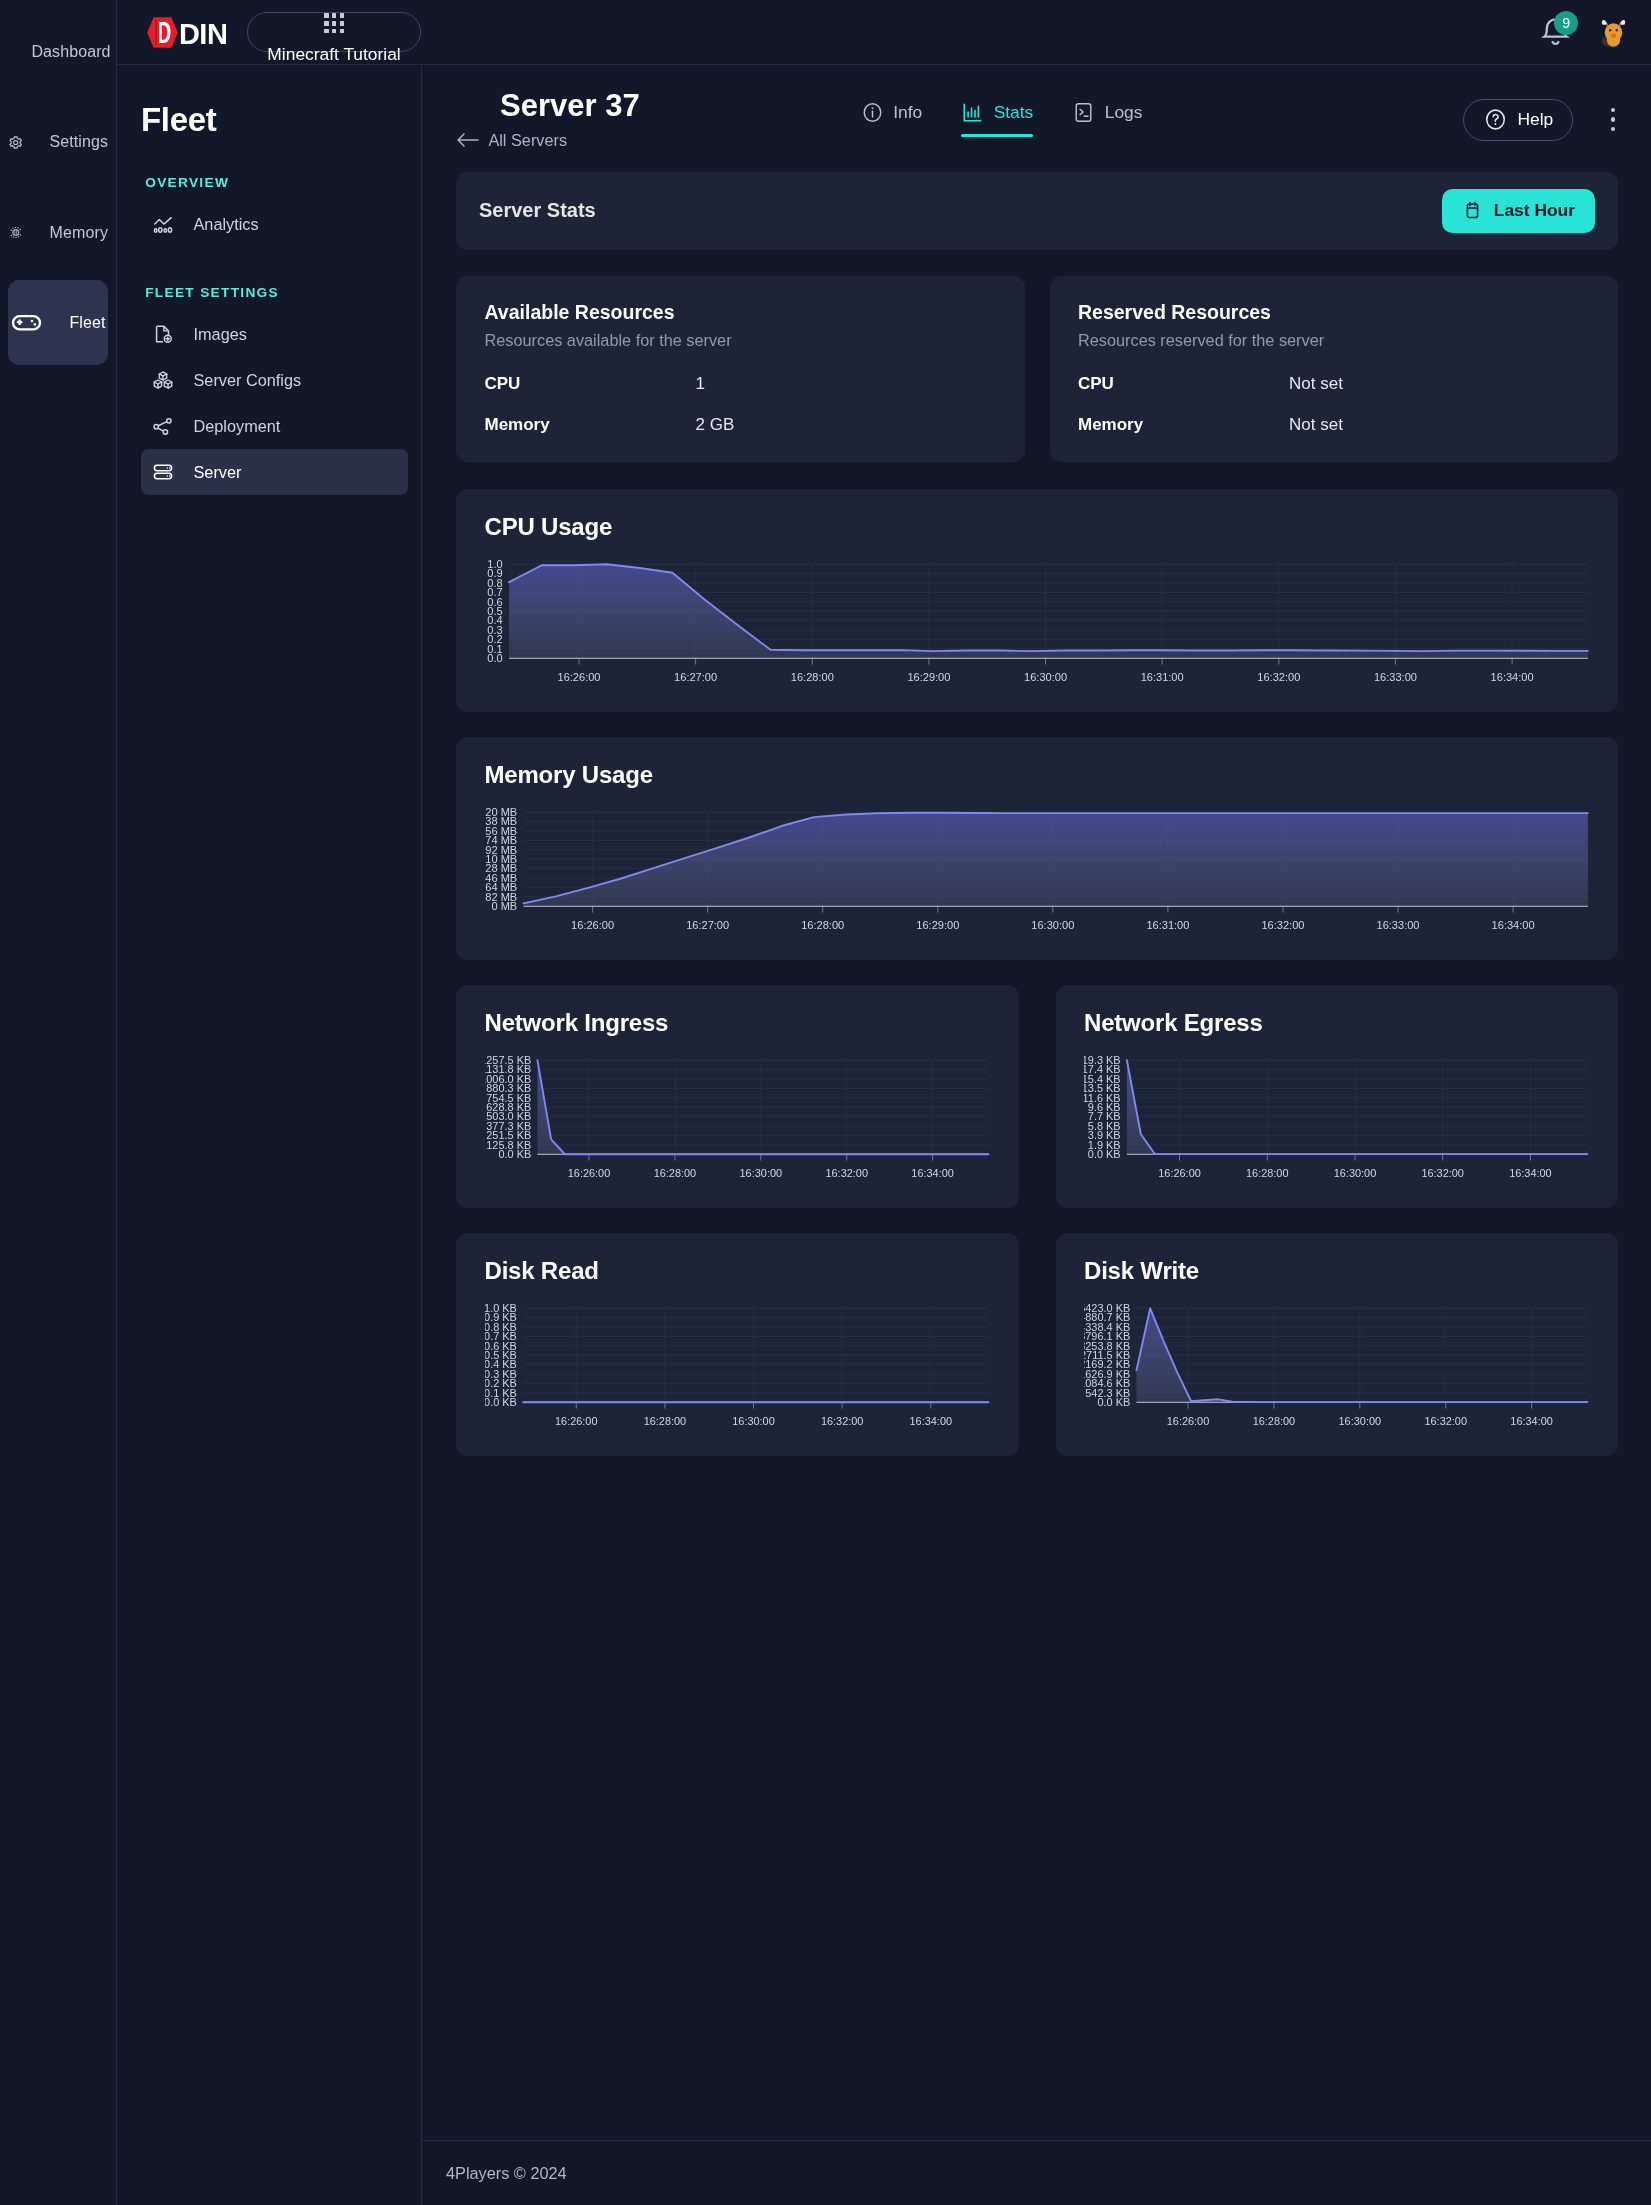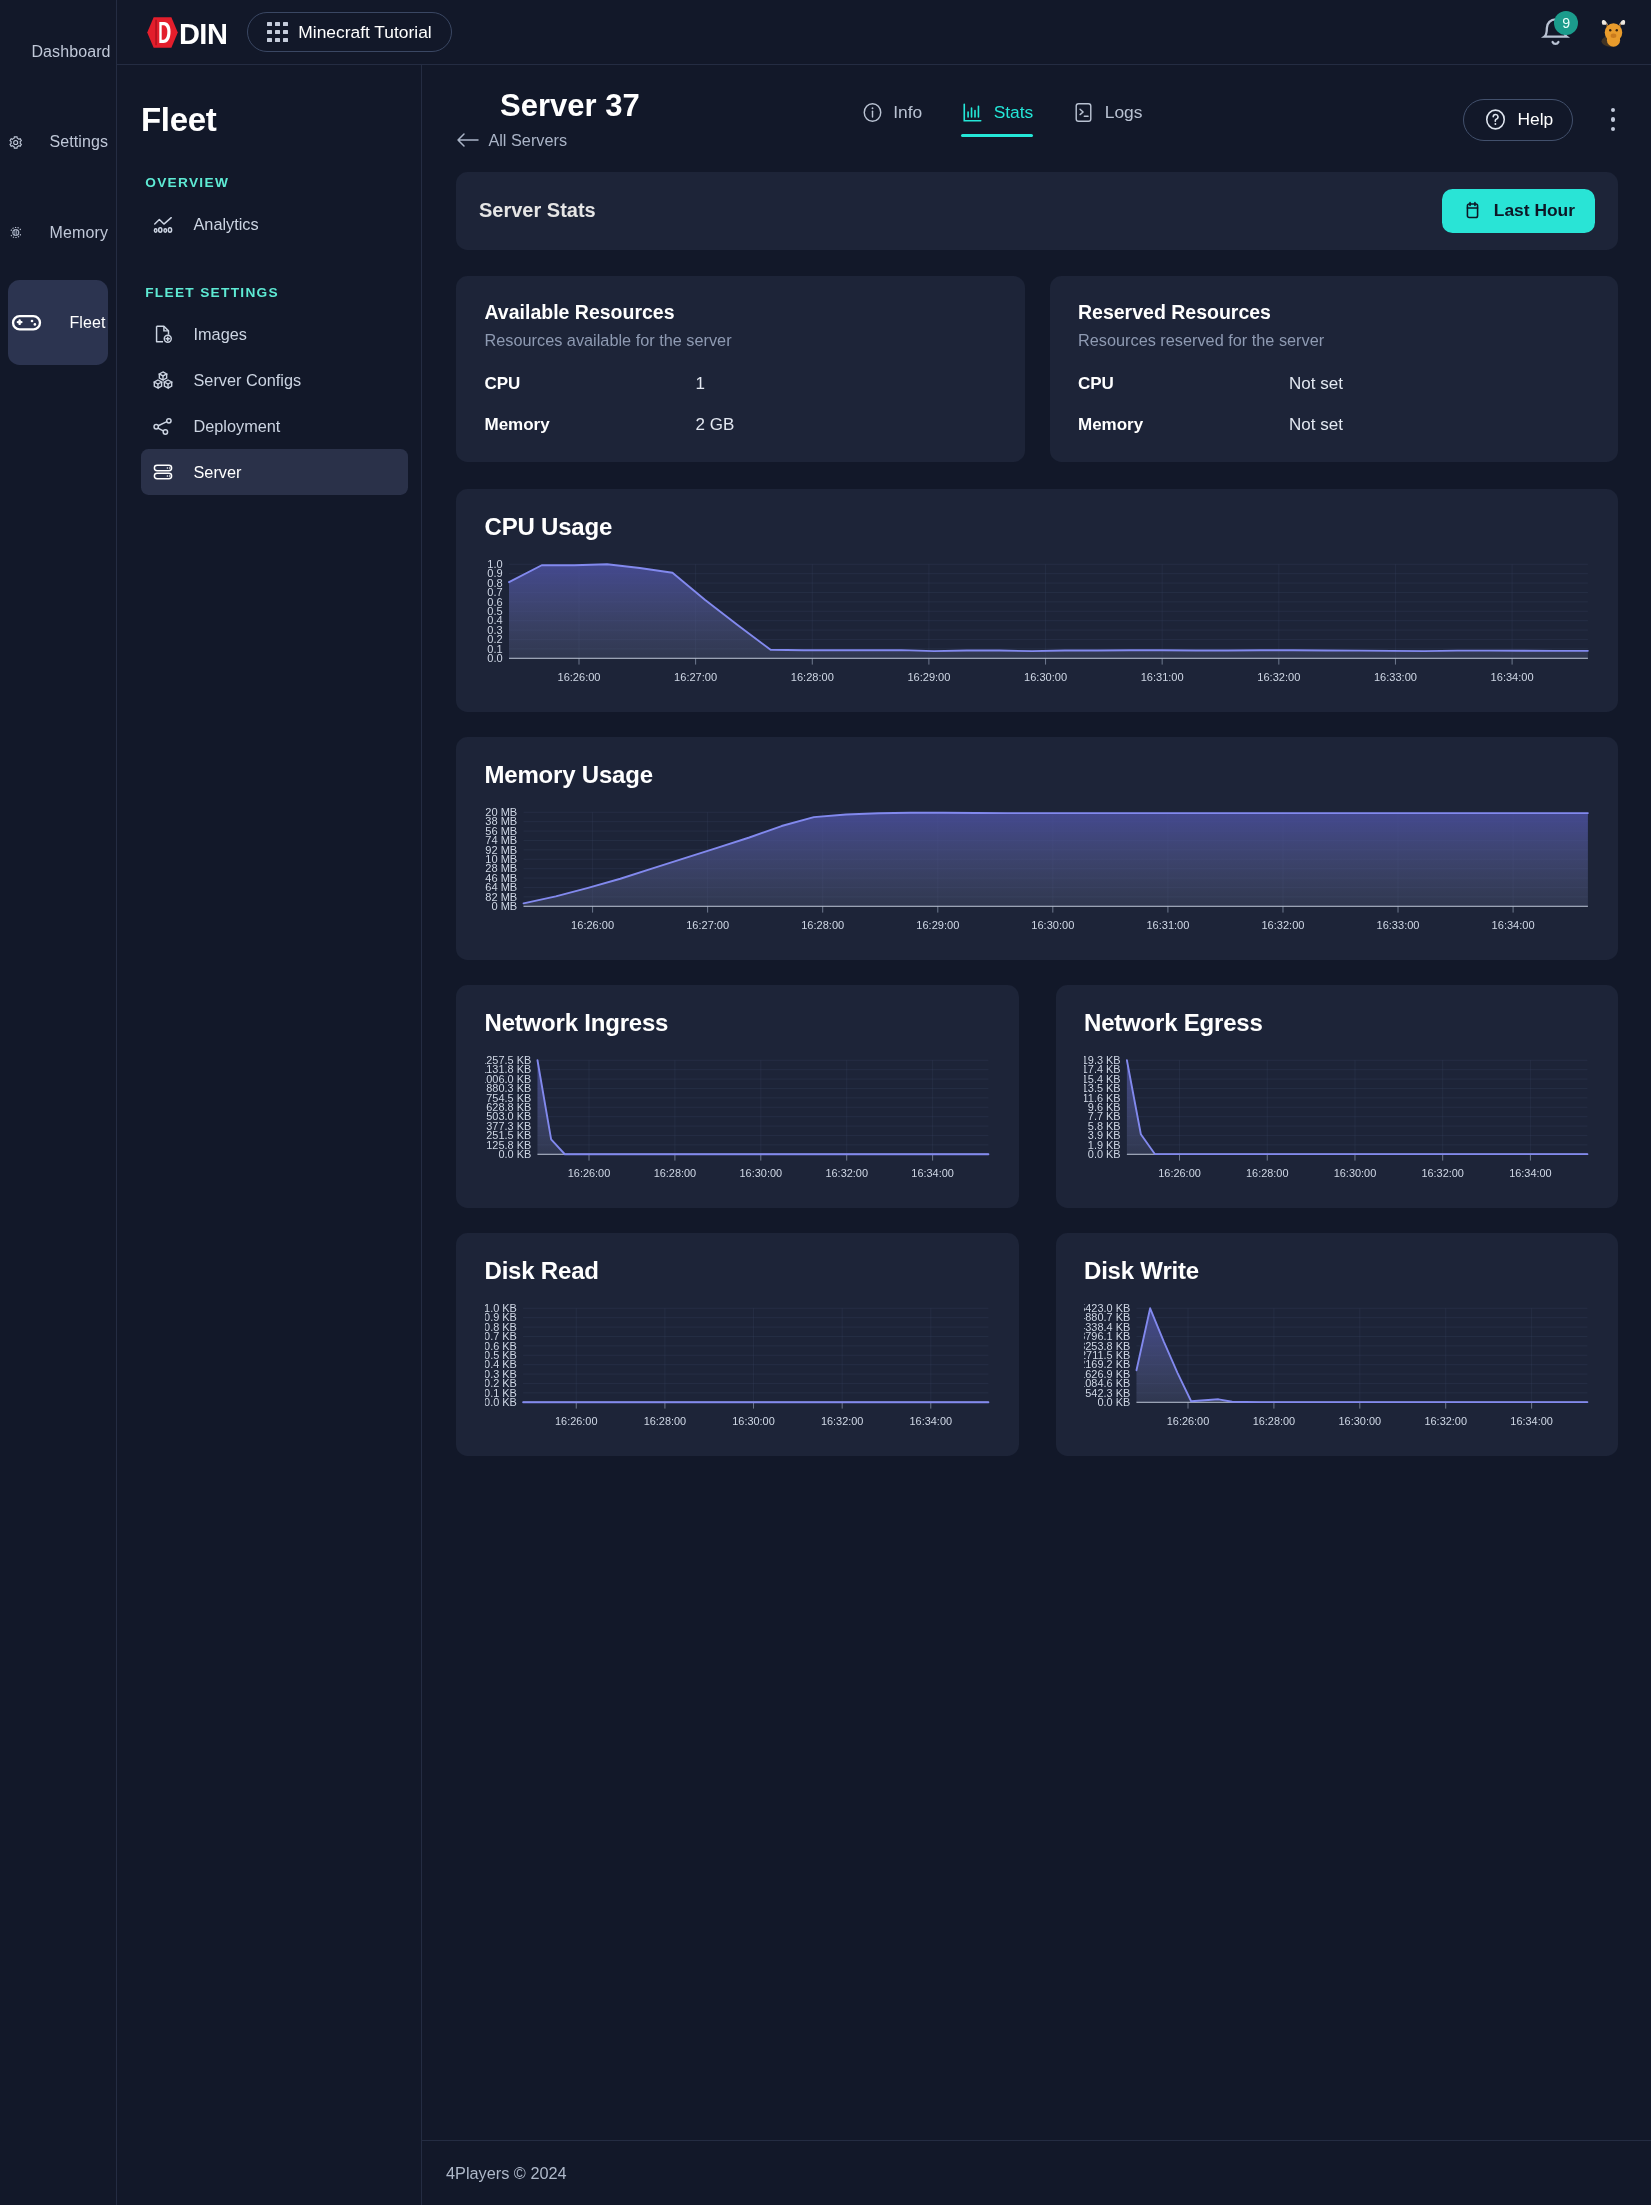--- a/index.html
+++ b/index.html
@@ -41,20 +41,21 @@
     padding: 0 21px 0 27px;
   }
   .logo { display: flex; align-items: flex-end; gap: 0px; }
   .logo-mark { width: 37px; height: 37px; }
   .logo-text { font-size: 29px; font-weight: 800; letter-spacing: -0.5px; color: #fff; margin-left: -2.1px; }
   .project-pill {
     margin-left: 20px;
     height: 40px; border: 1.1px solid #3a4763; border-radius: 21px;
     display: flex; align-items: center; gap: 10.5px; padding: 0 19px;
     cursor: pointer;
+    flex-direction: column;
   }
   .grid-dots { display: grid; grid-template-columns: repeat(3, 4.7px); gap: 3.2px; }
   .grid-dots i { width: 4.7px; height: 4.7px; background: #c5ccdb; display:block; border-radius:0.5px; }
   .project-name { font-size: 17.4px; color: #ffffff; }
   .top-spacer { flex: 1; }
   .bell-wrap { position: relative; width: 37px; height: 37px; cursor: pointer; }
   .badge {
     position: absolute; top: -2.1px; right: -4.2px;
     min-width: 24px; height: 24px; border-radius: 12px;
     background: #1b9c8c; color: #eafffb; font-size: 14.2px;

